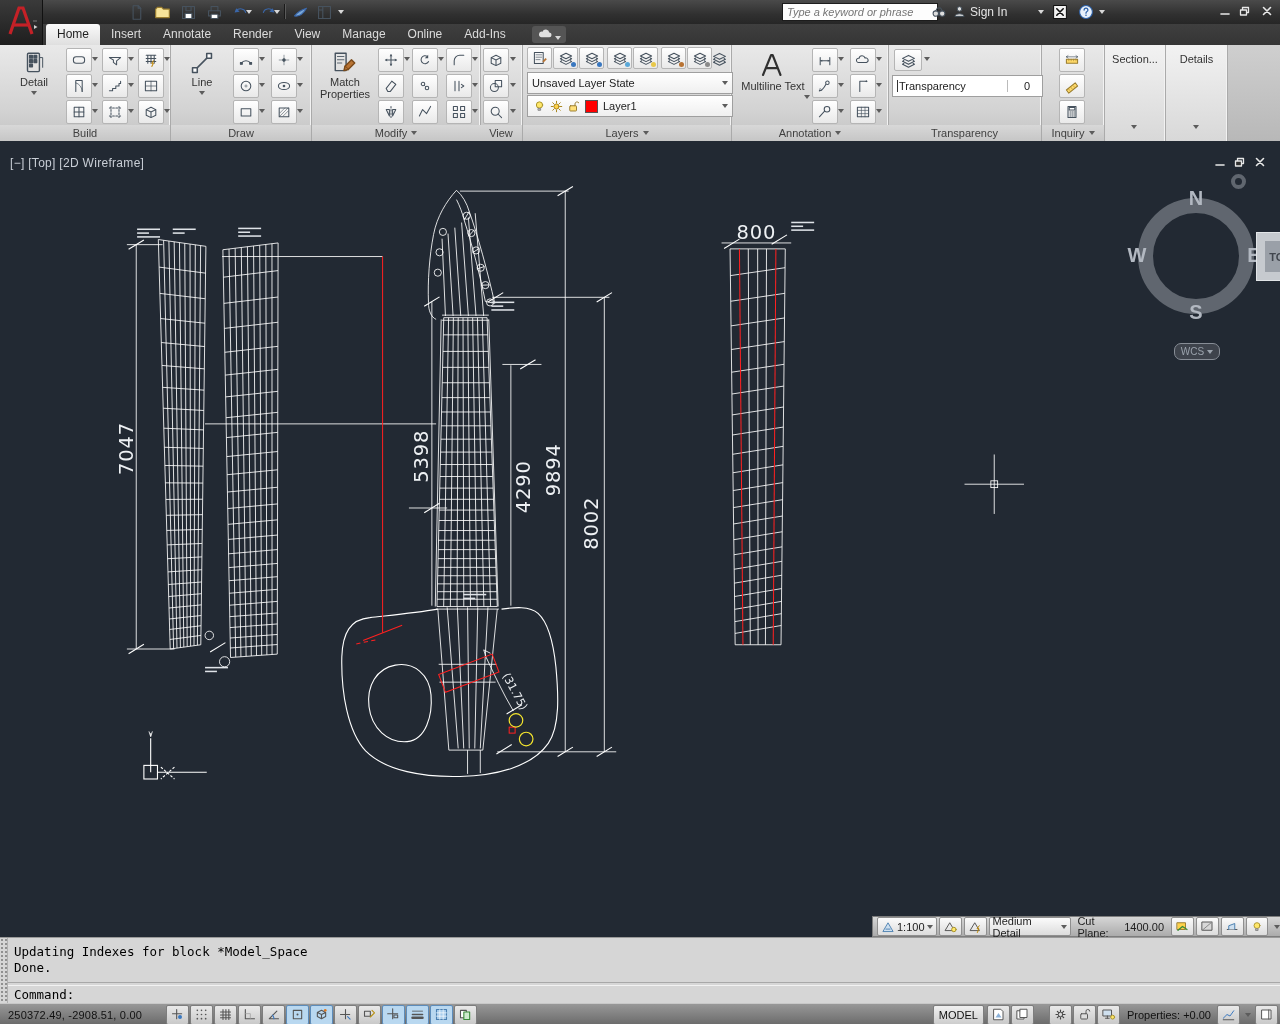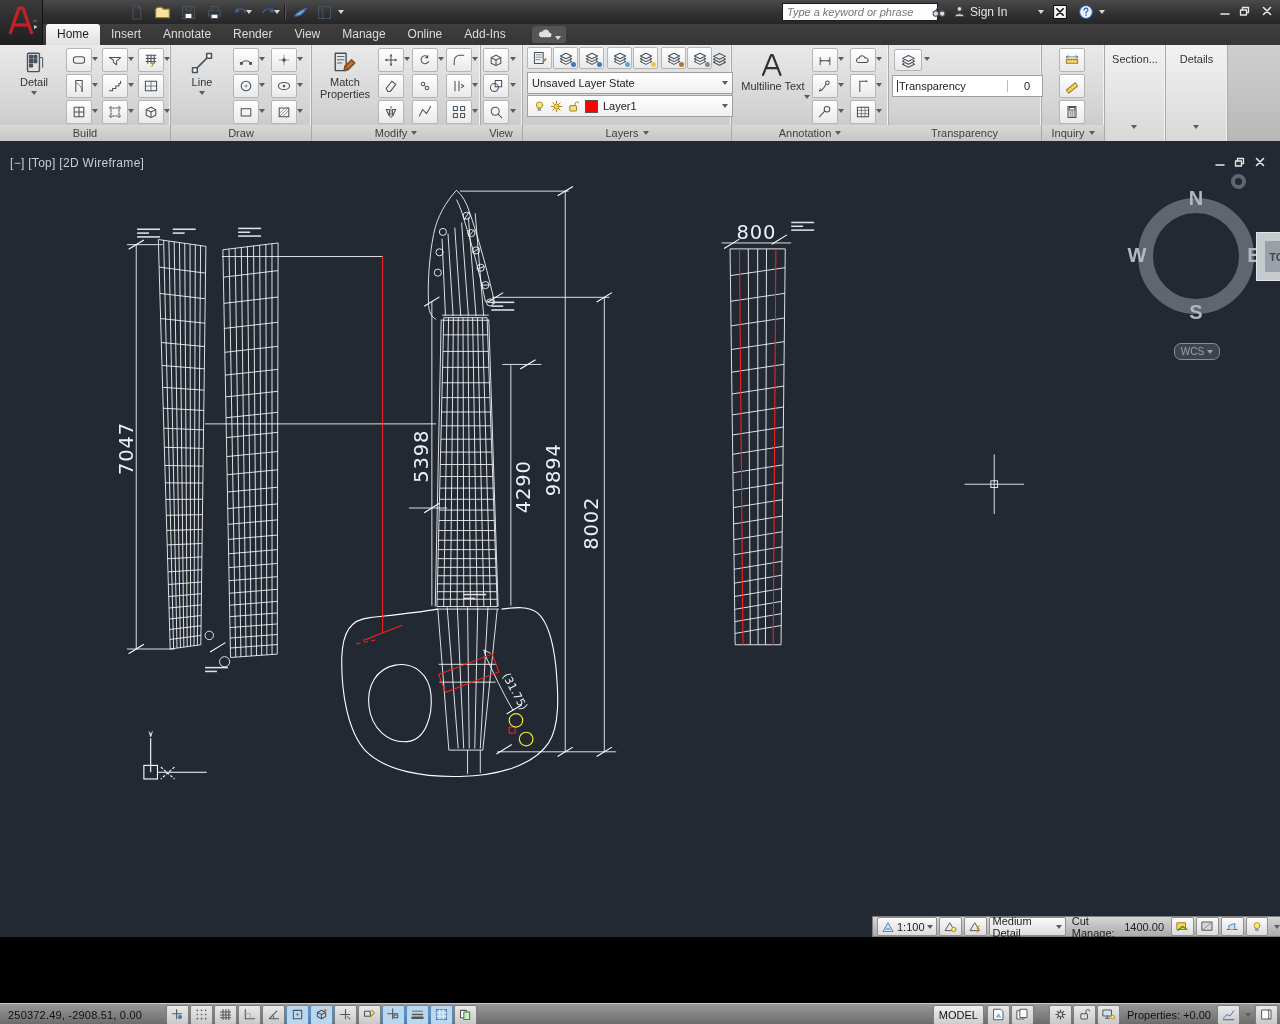--- a/index.html
+++ b/index.html
@@ -1241,21 +1241,21 @@
         </span>
       <span class="vsb">
           <svg class="ic" width="15" height="15">
             <use href="#vsbolttri"></use>
           </svg>
         </span>
       <span class="vsb" style="width:92px;justify-content:space-between">
           <span>Medium Detail</span>
           <i class="dd"></i>
         </span>
-      <span style="margin-left:4px">Cut Manage:</span>
+      <span style="margin-left:4px">Cut Plane:</span>
       <span style="margin-left:3px">1400.00</span>
       <span class="vsb" style="margin-left:5px">
           <svg class="ic" width="15" height="15">
             <use href="#vs1"></use>
           </svg>
         </span>
       <span class="vsb">
           <svg class="ic" width="15" height="15">
             <use href="#vs2"></use>
           </svg>
@@ -1267,20 +1267,27 @@
         </span>
       <span class="vsb">
           <svg class="ic" width="14" height="14">
             <use href="#bulb"></use>
           </svg>
         </span>
       <i class="dd" style="margin-left:4px"></i>
     </div>
   </div>
 
+  <div id="cmdwin" class="ab">
+    <div id="cmdgrip" class="ab"></div>
+    <div class="ab cmdline" style="top:6px">Updating Indexes for block *Model_Space</div>
+    <div class="ab cmdline" style="top:22px">Done.</div>
+    <div id="cmdsep" class="ab"></div>
+    <div class="ab cmdline" style="top:49px">Command:</div>
+  </div>
 
   <div id="statusbar" class="ab">
     <div id="coords">250372.49, -2908.51, 0.00</div>
     <span class="tg">
         <svg class="ic" width="15" height="15">
           <use href="#tinfer"></use>
         </svg>
       </span>
     <span class="tg">
         <svg class="ic" width="15" height="15">

